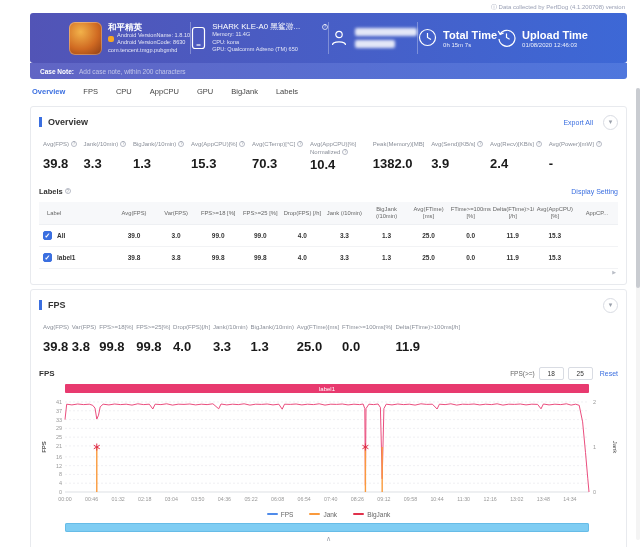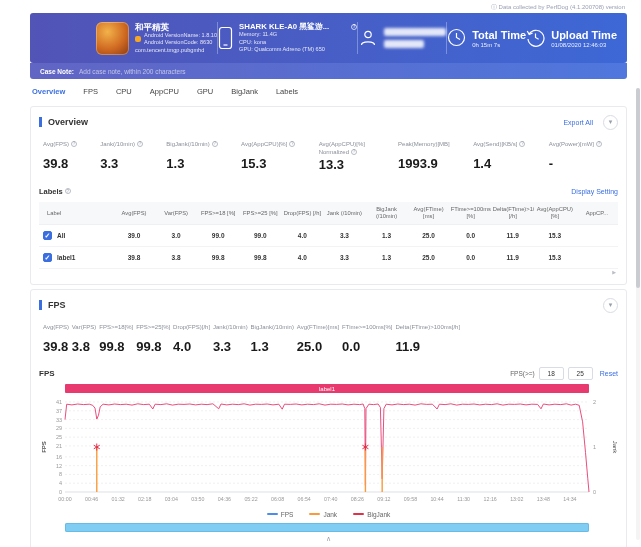--- a/index.html
+++ b/index.html
@@ -1,28 +1,28 @@
 <!DOCTYPE html>
 <html><head>
 <meta charset="utf-8">
 <style>
   *{margin:0;padding:0;box-sizing:border-box;font-family:"Liberation Sans",sans-serif;}
   html,body{width:641px;height:547px;background:#fff;overflow:hidden;position:relative;}
   .wrap{position:absolute;left:30px;top:0;width:597px;}
   .collect-note{position:absolute;top:3px;right:2px;font-size:6px;color:#9aa0b5;}
   
-  .header{margin-top:13px;height:50px;border-radius:3px;background:linear-gradient(90deg,#5254b6,#3d68d6);display:flex;align-items:center;justify-content:flex-end;color:#fff;padding:0 10px;position:relative;}
+  .header{margin-top:13px;height:50px;border-radius:3px;background:linear-gradient(90deg,#5254b6,#3d68d6);display:flex;align-items:center;justify-content:center;color:#fff;padding:0 10px;position:relative;}
   .hblock{display:flex;align-items:center;gap:6px;}
   .hdivider{width:1px;height:32px;background:rgba(255,255,255,.3);}
   .app-icon{width:33px;height:33px;border-radius:6px;background:radial-gradient(circle at 35% 30%,#f2b24a,#d06a22 55%,#8a3a12);box-shadow:inset 0 0 0 1px rgba(255,255,255,.3);flex:none;}
   .app-name{font-size:8.5px;font-weight:bold;line-height:1.2;}
   .app-sub{font-size:5.6px;color:rgba(255,255,255,.85);line-height:1.35;}
   .app-sub-row{display:flex;align-items:center;gap:3px;}
   .android-dot{width:6px;height:6px;border-radius:2px;background:#f5a623;flex:none;}
-  .dev-name{font-size:7.8px;font-weight:bold;line-height:1.2;display:flex;align-items:center;gap:20px;}
+  .dev-name{font-size:7.8px;font-weight:normal;line-height:1.2;display:flex;align-items:center;gap:20px;}
   .time-label{font-size:11px;font-weight:bold;line-height:1.3;}
   .time-value{font-size:6px;color:rgba(255,255,255,.9);}
   .redacted{display:flex;flex-direction:column;gap:4px;}
   .blur-bar{background:rgba(255,255,255,.85);border-radius:2px;filter:blur(1.5px);height:8px;}
   .blur-bar.w1{width:62px;}
   .blur-bar.w2{width:40px;}
   .hicon{flex:none;}
   
   .case-note{height:16px;background:linear-gradient(90deg,#6165c4,#4f77dd);border-radius:0 0 3px 3px;display:flex;align-items:center;padding-left:10px;gap:5px;cursor:text;}
   .cn-label{font-size:6.5px;font-weight:bold;color:#fff;}
@@ -190,30 +190,38 @@
         </div>
         <div class="metric">
           <div class="m-label">BigJank(/10min)<span class="info">?</span></div>
           <div class="m-value">1.3</div>
         </div>
         <div class="metric">
           <div class="m-label">Avg(AppCPU)[%]<span class="info">?</span></div>
           <div class="m-value">15.3</div>
         </div>
         <div class="metric">
+          <div class="m-label">Avg(CTemp)[°C]<span class="info">?</span></div>
+          <div class="m-value">70.3</div>
+        </div>
+        <div class="metric">
           <div class="m-label">Avg(AppCPU)[%] Normalized<span class="info">?</span></div>
-          <div class="m-value">13.3</div>
+          <div class="m-value">10.4</div>
         </div>
         <div class="metric">
           <div class="m-label">Peak(Memory)[MB]</div>
-          <div class="m-value">1993.9</div>
+          <div class="m-value">1382.0</div>
         </div>
         <div class="metric">
           <div class="m-label">Avg(Send)[KB/s]<span class="info">?</span></div>
-          <div class="m-value">1.4</div>
+          <div class="m-value">3.9</div>
+        </div>
+        <div class="metric">
+          <div class="m-label">Avg(Recv)[KB/s]<span class="info">?</span></div>
+          <div class="m-value">2.4</div>
         </div>
         <div class="metric">
           <div class="m-label">Avg(Power)[mW]<span class="info">?</span></div>
           <div class="m-value">-</div>
         </div>
       </div>
     <div class="labels-row">
       <span class="labels-title">Labels</span>
       <span class="info">?</span>
       <span class="display-setting">Display Setting</span>

